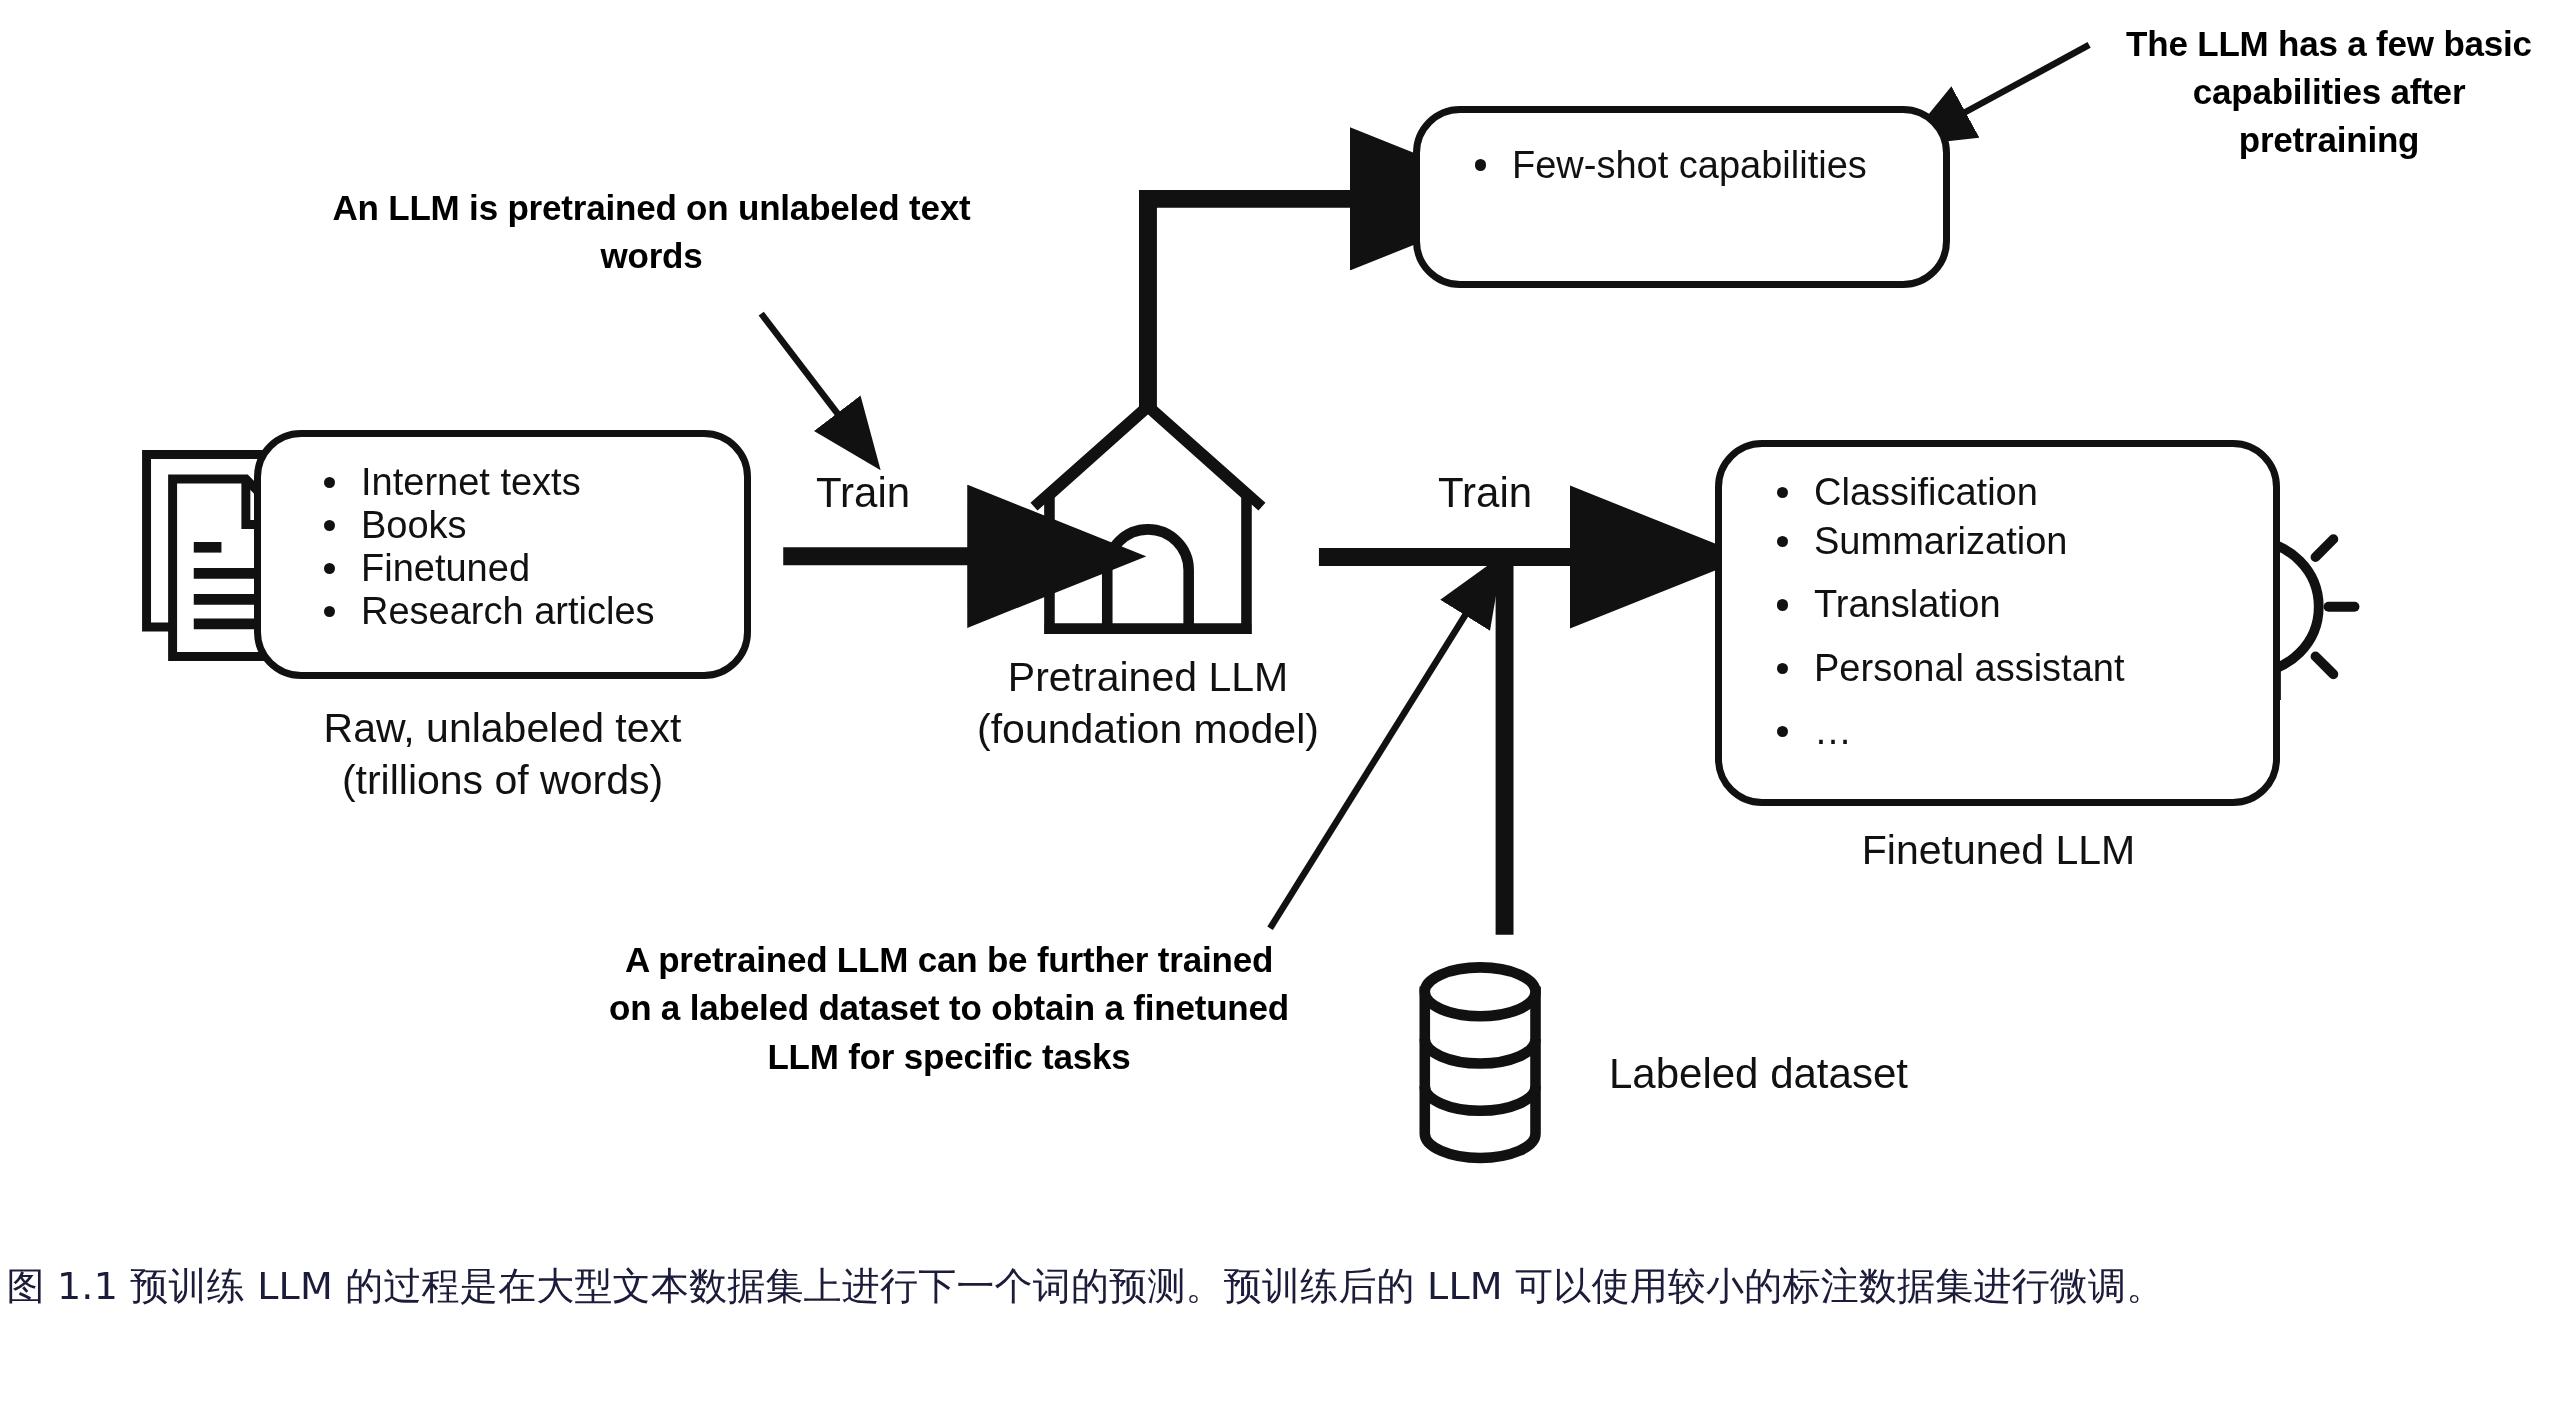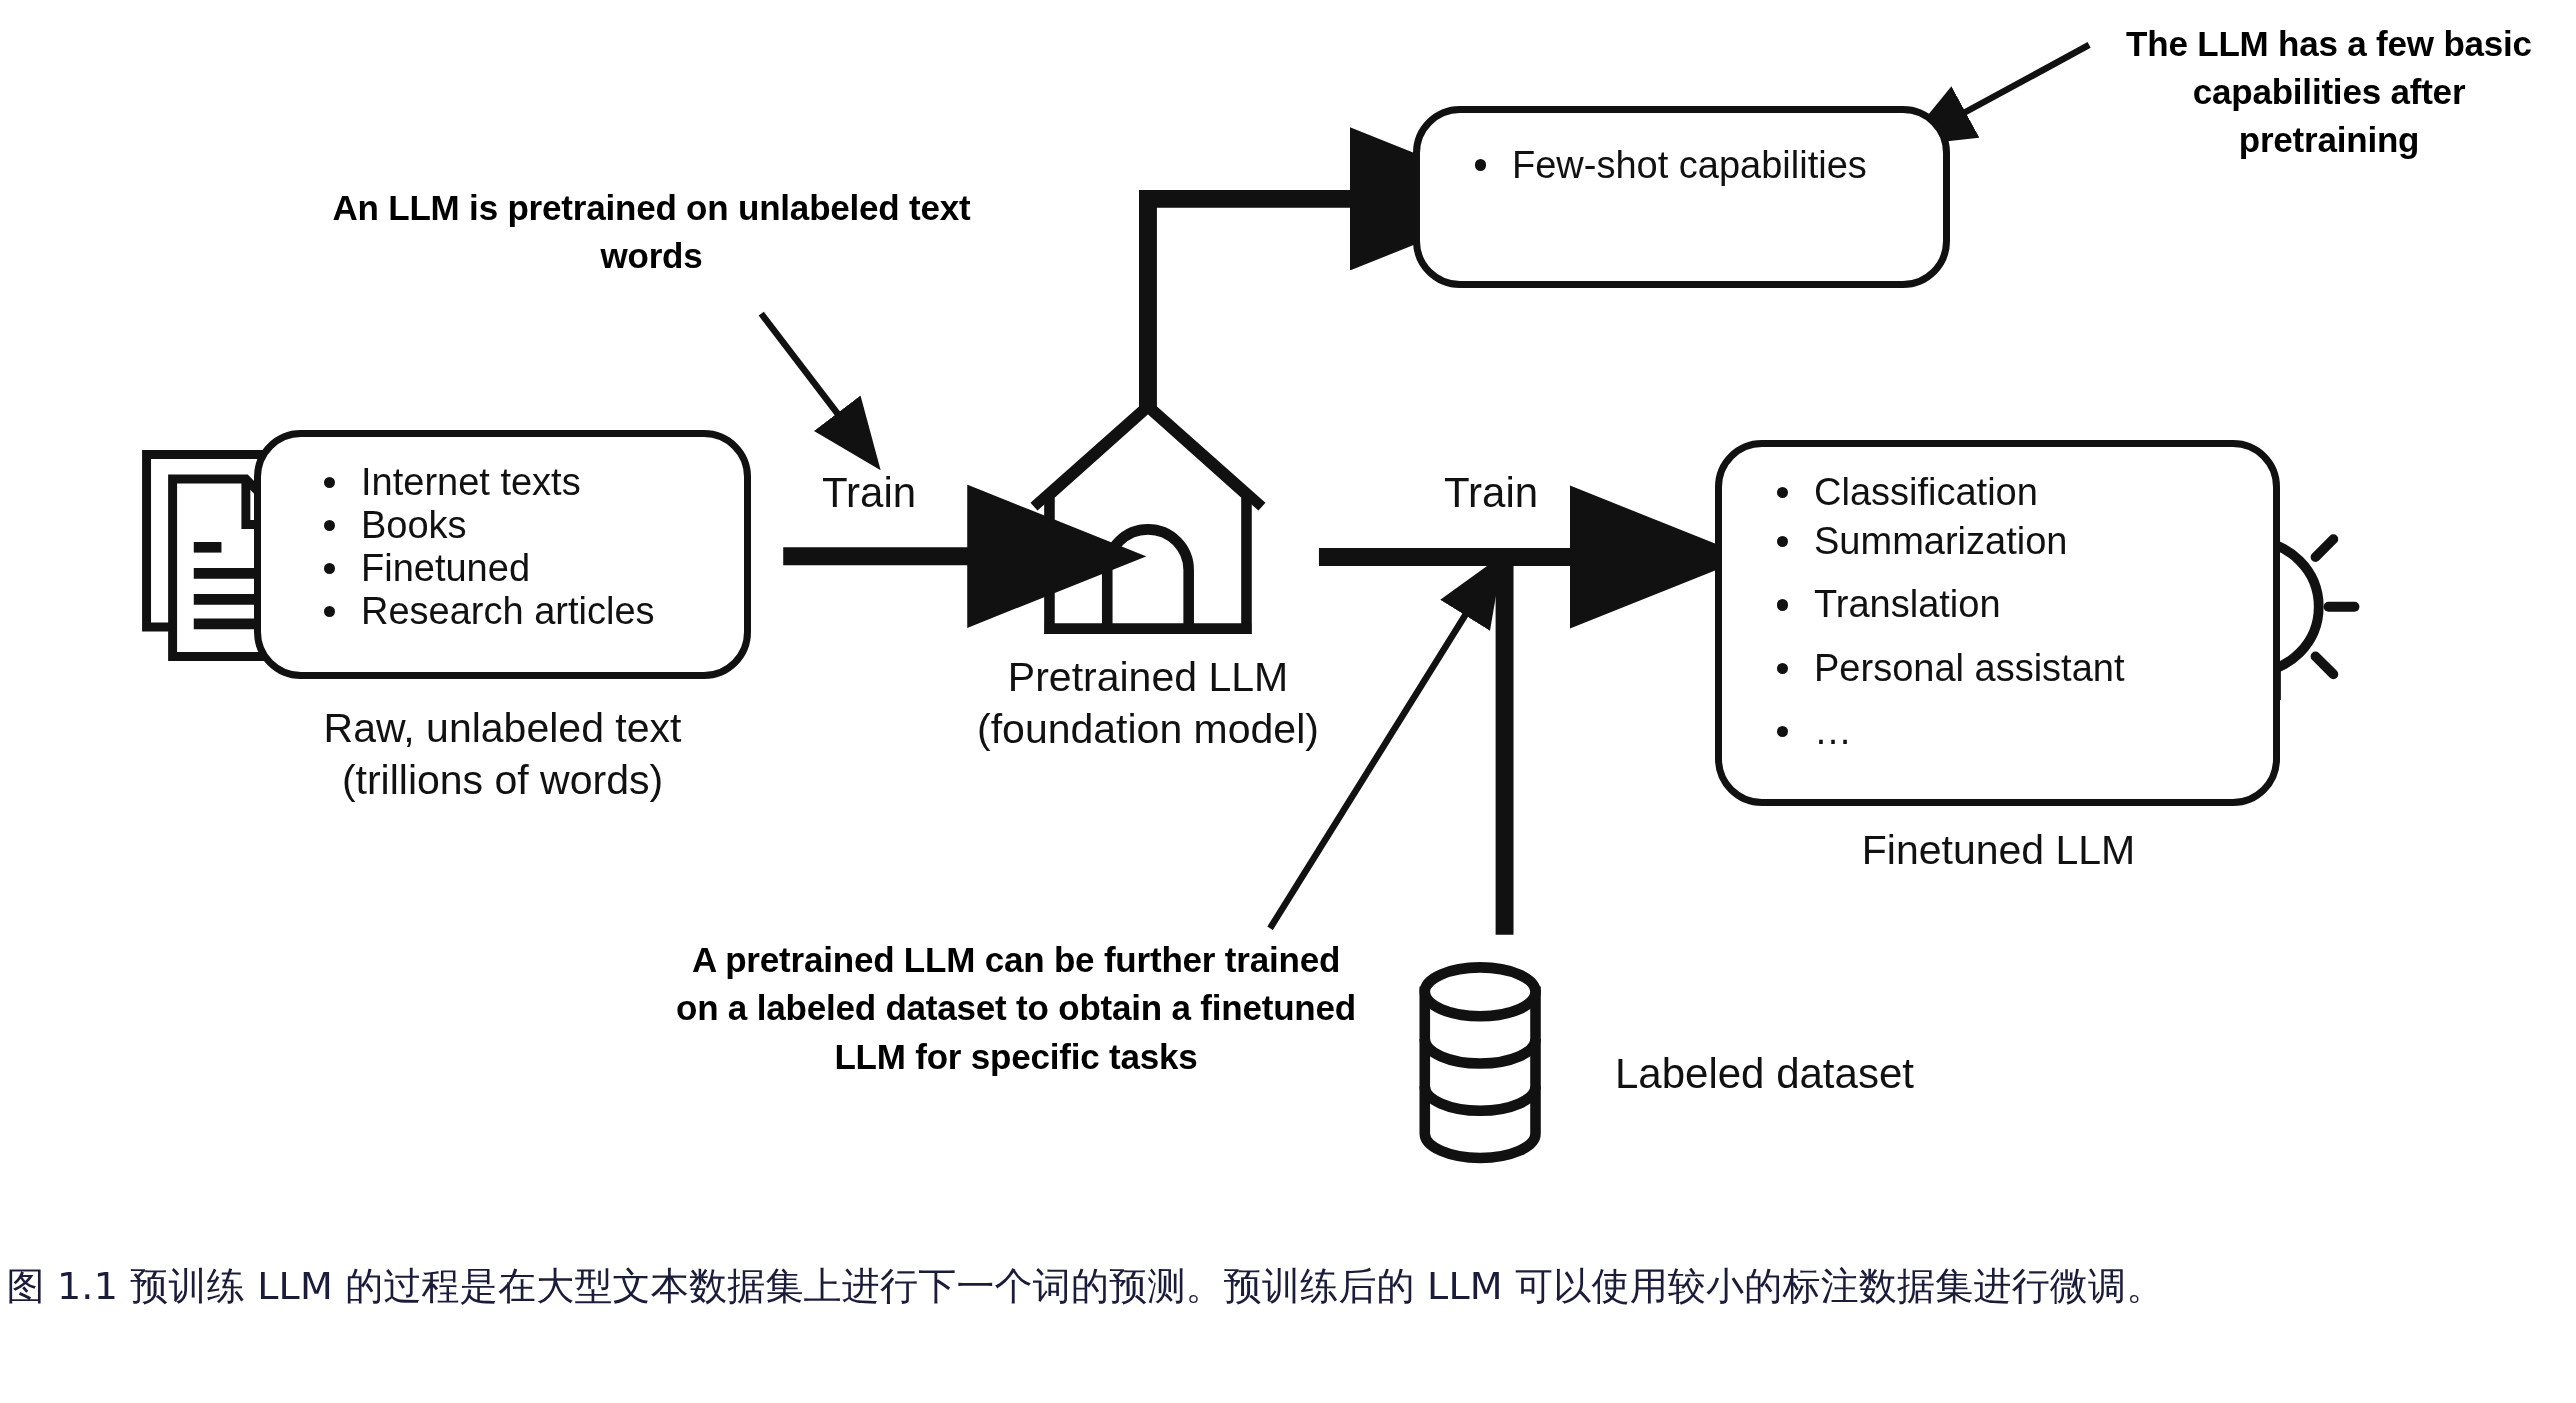--- a/index.html
+++ b/index.html
@@ -80,21 +80,20 @@
     line-height: 1.28;
     color: #111111;
     text-align: center;
     white-space: pre-line;
   }
   .train-label {
     position: absolute;
     font-family: "Liberation Sans", sans-serif;
     font-size: 42px;
     color: #111111;
-    margin-left: 6px;
   }
   
   #caption {
     position: absolute;
     left: 6.5px;
     top: 1258px;
     width: 2565px;
     font-family: "DejaVu Sans", "Liberation Sans", sans-serif;
     font-size: 38px;
     line-height: 1.52;
@@ -190,21 +189,21 @@
     </g>
   </svg>
 
   <div class="anno" style="left:326px; top:184px; width:651px;">An LLM is pretrained on unlabeled
 text words</div>
 
   <div class="anno" style="left:2101px; top:19.5px; width:456px;">The LLM has a few
 basic capabilities
 after pretraining</div>
 
-  <div class="anno" style="left:674px; top:936px; width:684px;">A pretrained LLM can be further
+  <div class="anno" style="left:607px; top:936px; width:684px;">A pretrained LLM can be further
 trained on a labeled dataset to obtain
 a finetuned LLM for specific tasks</div>
 
   <div class="rbox" style="left:254px; top:430px; width:497px; height:249px;"></div>
 
   <ul class="bullets" style="left:319px; top:461px;">
     <li>Internet texts</li>
     <li>Books</li>
     <li>Finetuned</li>
     <li>Research articles</li>

